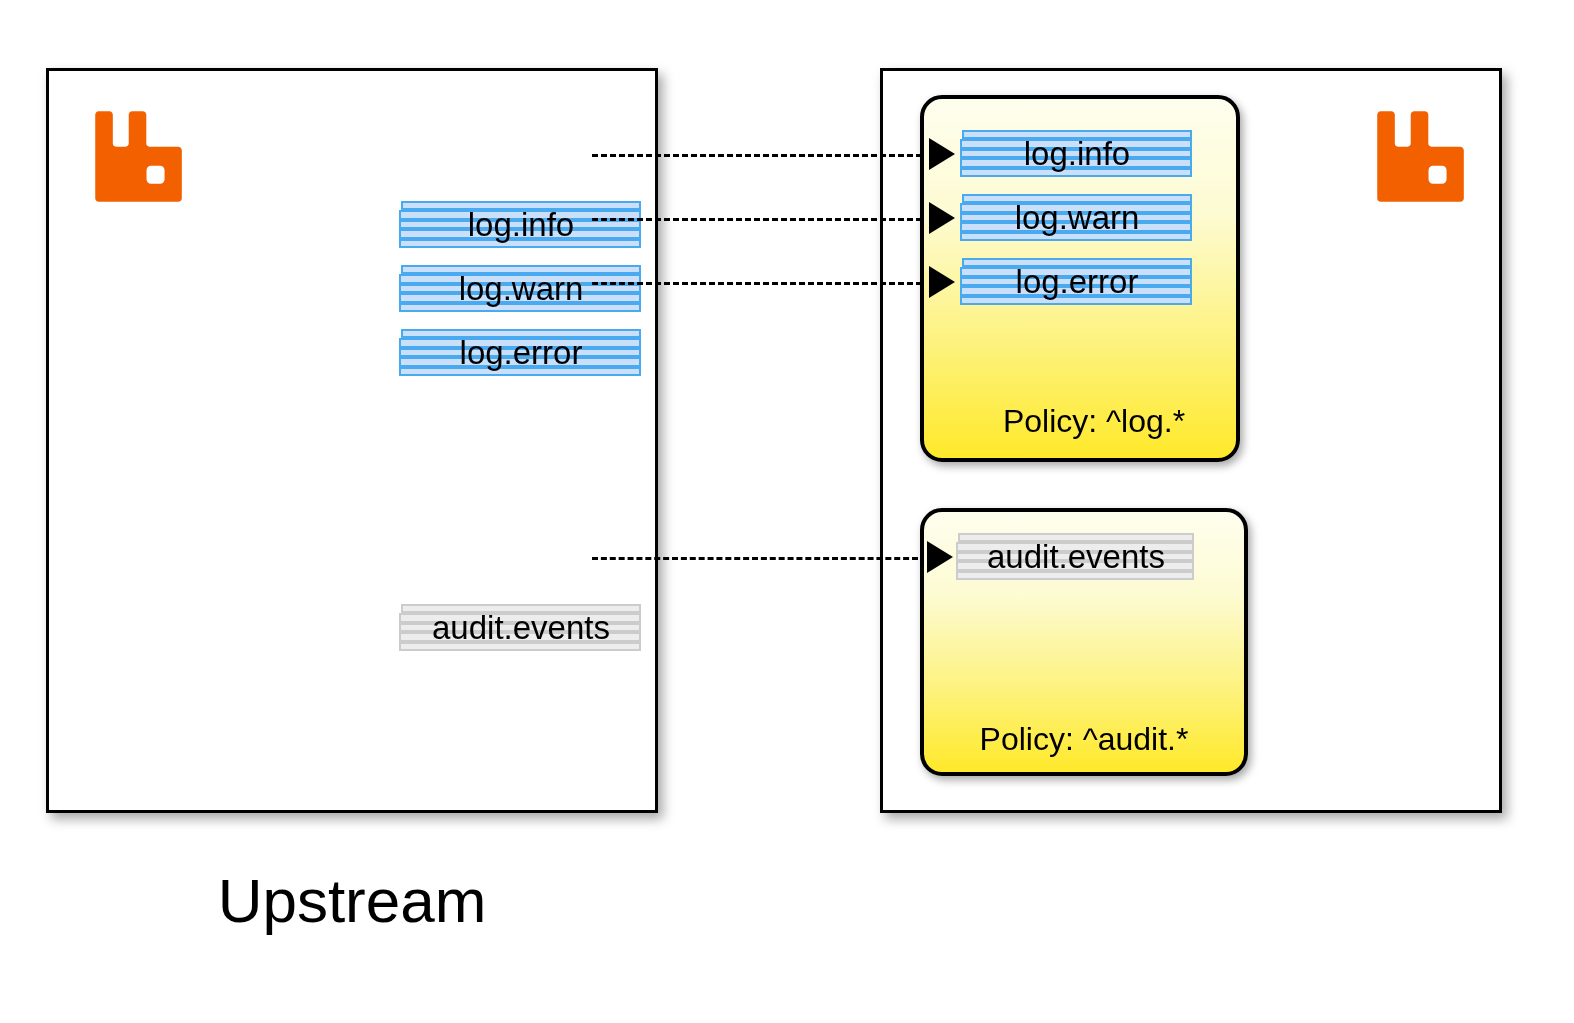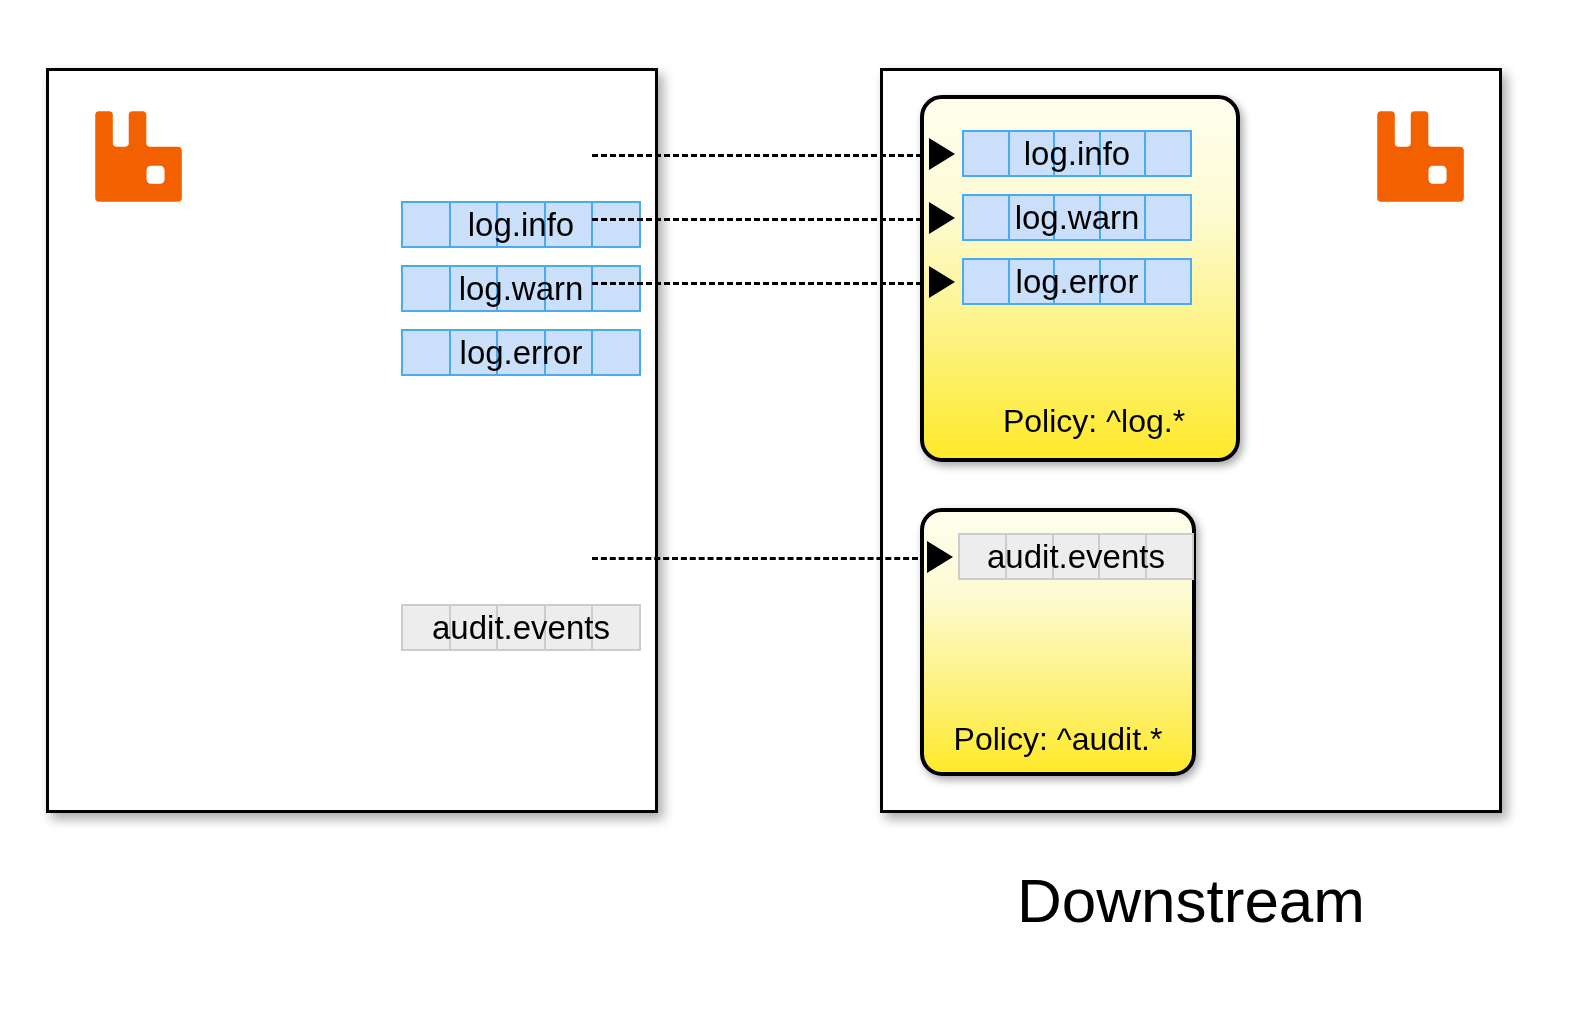--- a/index.html
+++ b/index.html
@@ -51,20 +51,21 @@
   }
   #caption-upstream   { left: 46px;  top: 865px; width: 612px; }
   #caption-downstream { left: 880px; top: 865px; width: 622px; }
 
   
   .queue {
     position: absolute;
     display: flex;
     box-sizing: border-box;
     align-items: stretch;
+    flex-direction: column;
   }
   .queue .seg {
     flex: 1 1 0;
     box-sizing: border-box;
   }
   .queue .qlabel {
     position: absolute;
     left: 0; right: 0; top: 0; bottom: 0;
     display: flex;
     align-items: center;
@@ -104,21 +105,21 @@
   
   .policy-box {
     position: absolute;
     box-sizing: border-box;
     border: 4px solid #000000;
     border-radius: 22px;
     background: linear-gradient(to bottom, #fefeee 0%, #fdfbd2 32%, #fdf27e 68%, #ffe92a 100%);
     box-shadow: 3px 4px 8px rgba(0,0,0,0.35);
   }
   #policy-log   { left: 920px; top: 95px;  width: 320px; height: 367px; }
-  #policy-audit { left: 920px; top: 508px; width: 276px; height: 268px; }
+  #policy-audit { left: 920px; top: 508px; width: 328px; height: 268px; }
 
   .policy-label {
     position: absolute;
     left: 0; right: 0;
     text-align: center;
     font-size: 32px;
     color: #000000;
     white-space: nowrap;
   }
   #policy-log .policy-label   { bottom: 18px; padding-left: 28px; }
@@ -261,15 +262,15 @@
 
   <div class="fed-link" id="link-warn"></div>
   <div class="fed-arrow" id="arrow-warn"></div>
 
   <div class="fed-link" id="link-error"></div>
   <div class="fed-arrow" id="arrow-error"></div>
 
   <div class="fed-link" id="link-audit"></div>
   <div class="fed-arrow" id="arrow-audit"></div>
 
-  <div class="broker-caption" id="caption-downstream">Downstream</div>
+  <div class="broker-caption" id="caption-upstream">Upstream</div>
 
 </div>
 
 </body></html>

